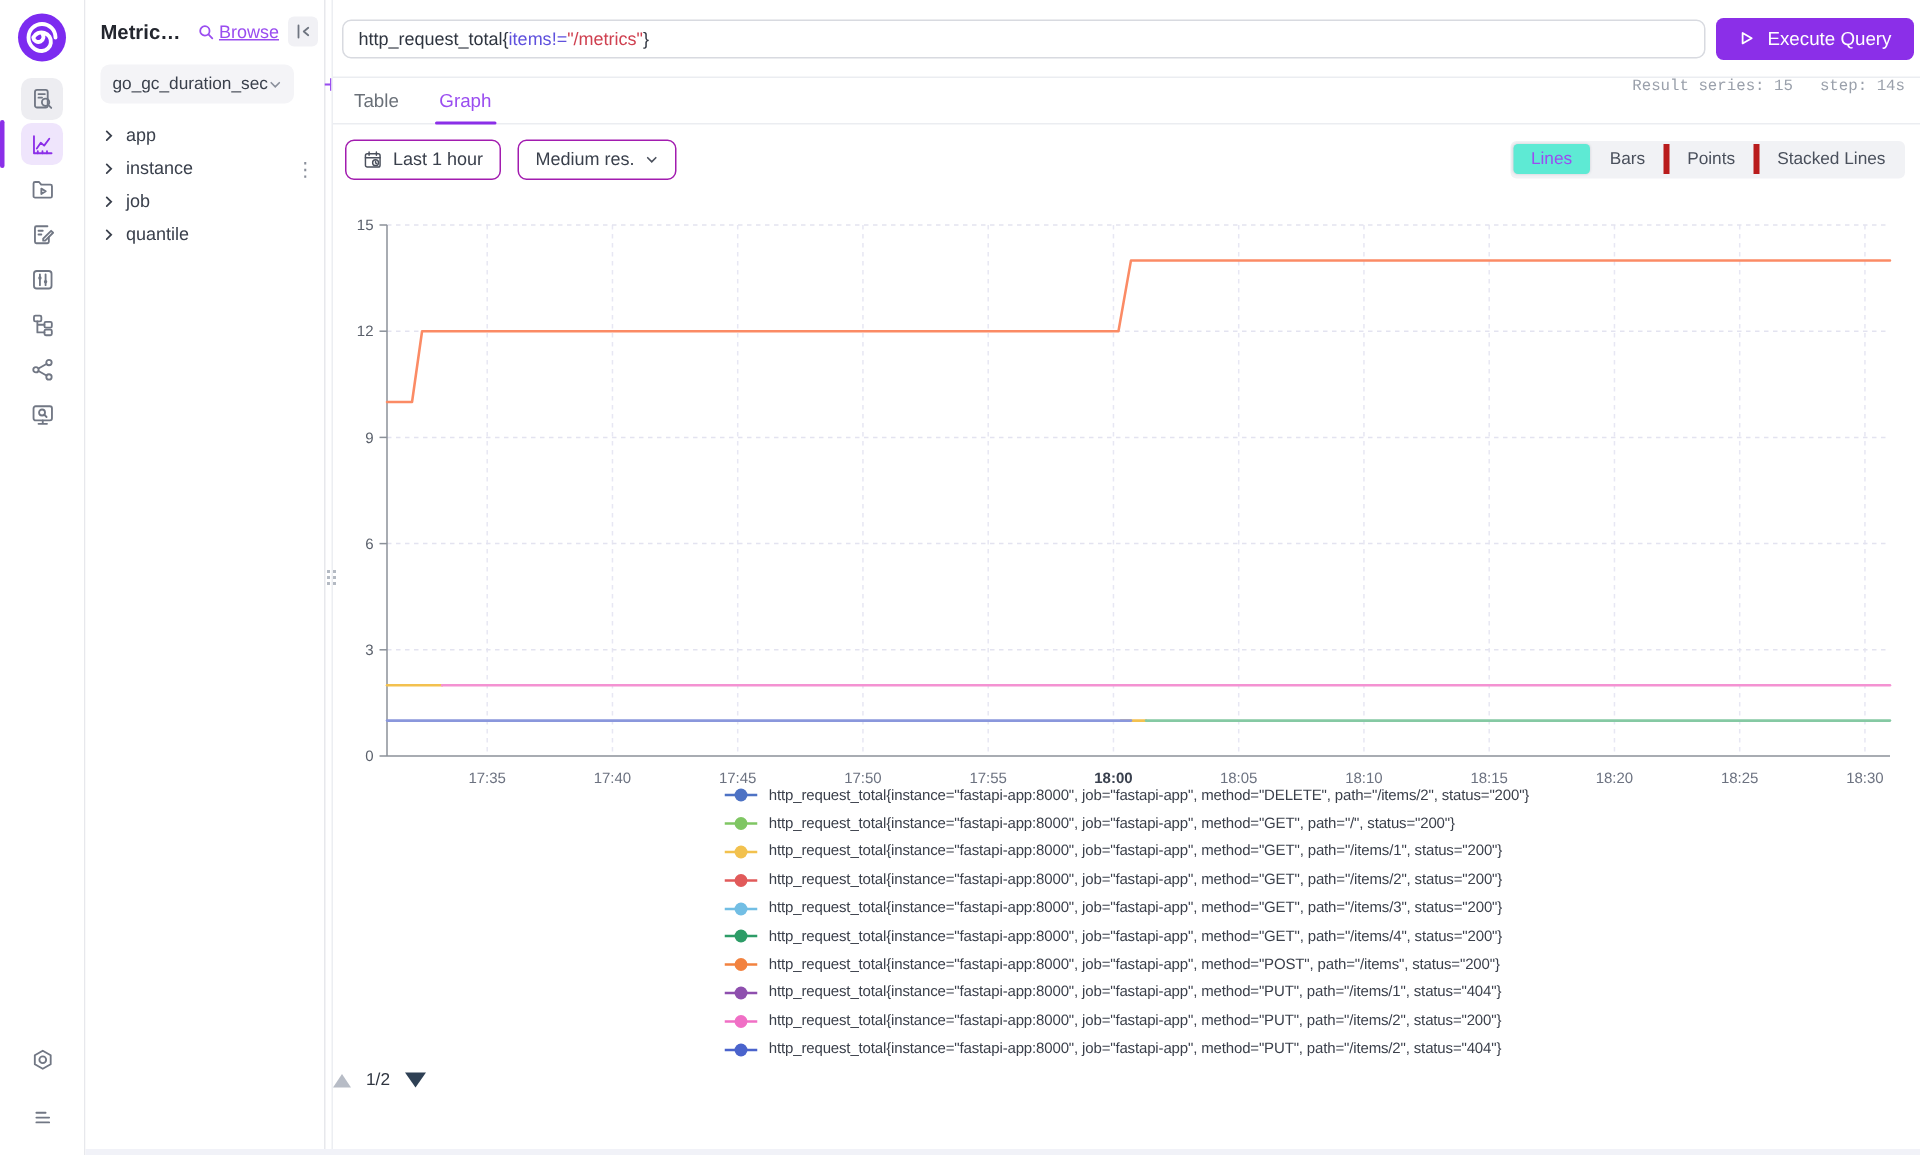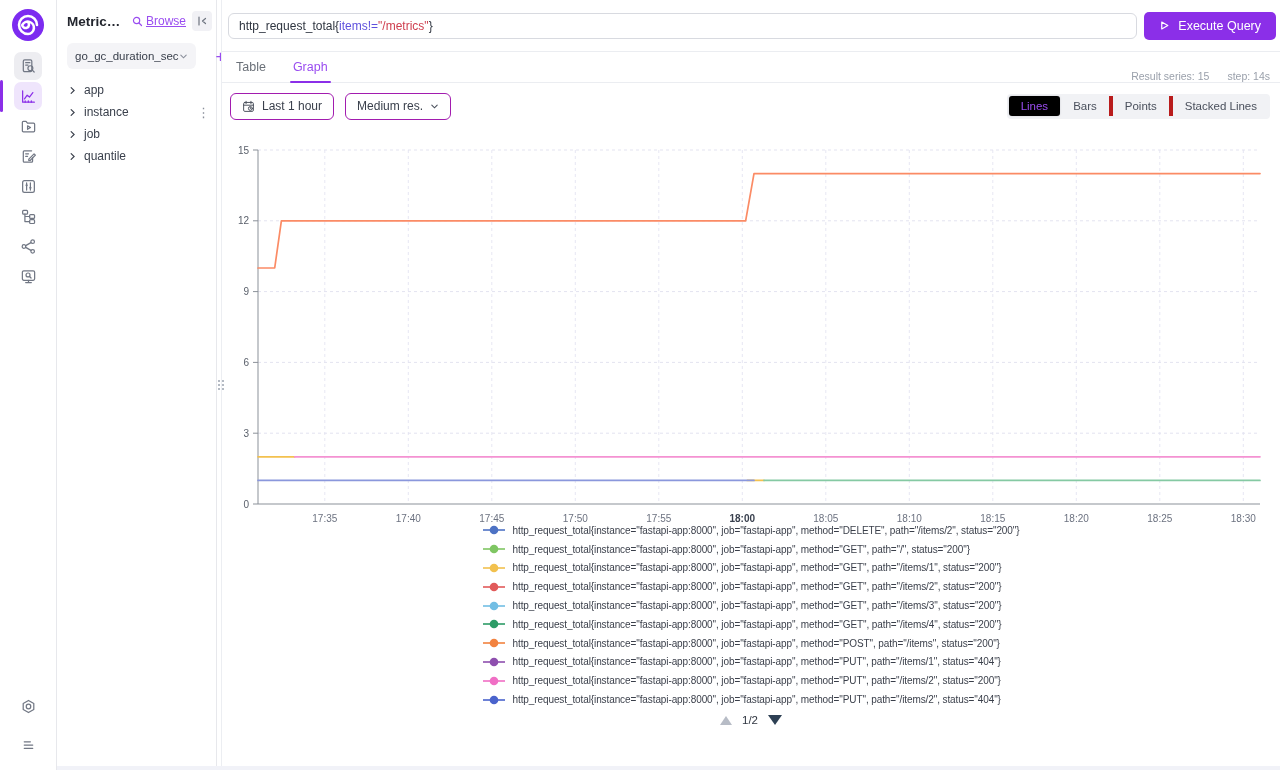--- a/index.html
+++ b/index.html
@@ -49,39 +49,39 @@
     padding:0 10px; font-size:12px; color:#2f3540; background:#fff; white-space:pre; }
   .tok-plain { color:#2f3540; } .tok-label { color:#5f51dd; } .tok-op { color:#5f51dd; } .tok-str { color:#cf4050; }
   .exec { height:28px; background:#8B2FE8; color:#fff; border-radius:5px; display:flex; align-items:center;
     gap:8px; padding:0 15px; font-size:12.5px; cursor:pointer; }
 
   .tabs { height:31px; border-bottom:1px solid #ebedf1; display:flex; align-items:stretch; padding:0 10px 0 14px; }
   .tab { display:flex; align-items:center; font-size:12.5px; color:#6a7078; margin-right:27px; position:relative; cursor:pointer; }
   .tab.active { color:#9A4DF0; }
   .tab.active::after { content:''; position:absolute; bottom:-1px; left:-3px; right:-3px; height:2px;
     background:#8B2FE8; border-radius:2px; }
-  .resinfo { margin-left:auto; display:flex; gap:18px; align-items:flex-end; font-size:10.5px; color:#9aa0ab; }
+  .resinfo { margin-left:auto; display:flex; gap:18px; align-items:flex-start; font-size:10.5px; color:#9aa0ab;font-family:Liberation Mono, monospace; }
 
   .ctrls { margin-top:9px; display:flex; align-items:center; padding:0 10px 0 8px; height:28px; }
   .btn { display:flex; align-items:center; gap:7px; border:1px solid #a21caf; border-radius:6px; height:27px;
     padding:0 11px; font-size:12px; color:#3a404c; margin-right:11px; background:#fff; cursor:pointer; }
   .modes { margin-left:auto; background:#f1f2f5; border-radius:4px; display:flex; align-items:center; height:25px; padding:0 1px; }
   .mode { font-size:11.5px; color:#4a505c; padding:4px 12px; border-left:4px solid #b91c1c; cursor:pointer; }
   .mode:first-child { border-left:none; }
-  .mode.active { background:#000000; color:#9A4DF0; border-radius:3px; border-left:none; margin:0 1px;
+  .mode.active { background:#5eead4; color:#9A4DF0; border-radius:3px; border-left:none; margin:0 1px;
     box-shadow:0 0 2px rgba(40,40,60,.18); }
   .mode.active + .mode { border-left:none; }
 
   .chart-wrap { position:absolute; left:4px; top:146px; }
 
   .legend { position:absolute; top:521px; left:0; right:0; text-align:center; }
   .legend-inner { display:inline-block; text-align:left; }
   .lrow { display:flex; align-items:center; gap:8px; height:18.8px; font-size:10px; color:#3a3f4a; letter-spacing:-0.1px; }
 
-  .pager { position:absolute; top:714px; left:0; right:0; display:flex; justify-content:center; align-items:center; gap:10px; }
+  .pager { position:absolute; top:714px; left:0; right:0; display:flex; align-items:center; gap:10px; }
   .tri-up { width:0; height:0; border-left:6px solid transparent; border-right:6px solid transparent;
     border-bottom:9px solid #b7bcc6; cursor:pointer; }
   .pnum { font-size:11.5px; color:#2f3540; }
   .tri-down { width:0; height:0; border-left:7px solid transparent; border-right:7px solid transparent;
     border-top:10px solid #2e4054; cursor:pointer; }
 
   .bottom-strip { position:absolute; left:57px; right:0; bottom:0; height:4px; background:#f1f2f8; }
 </style>
 </head>
 <body>

